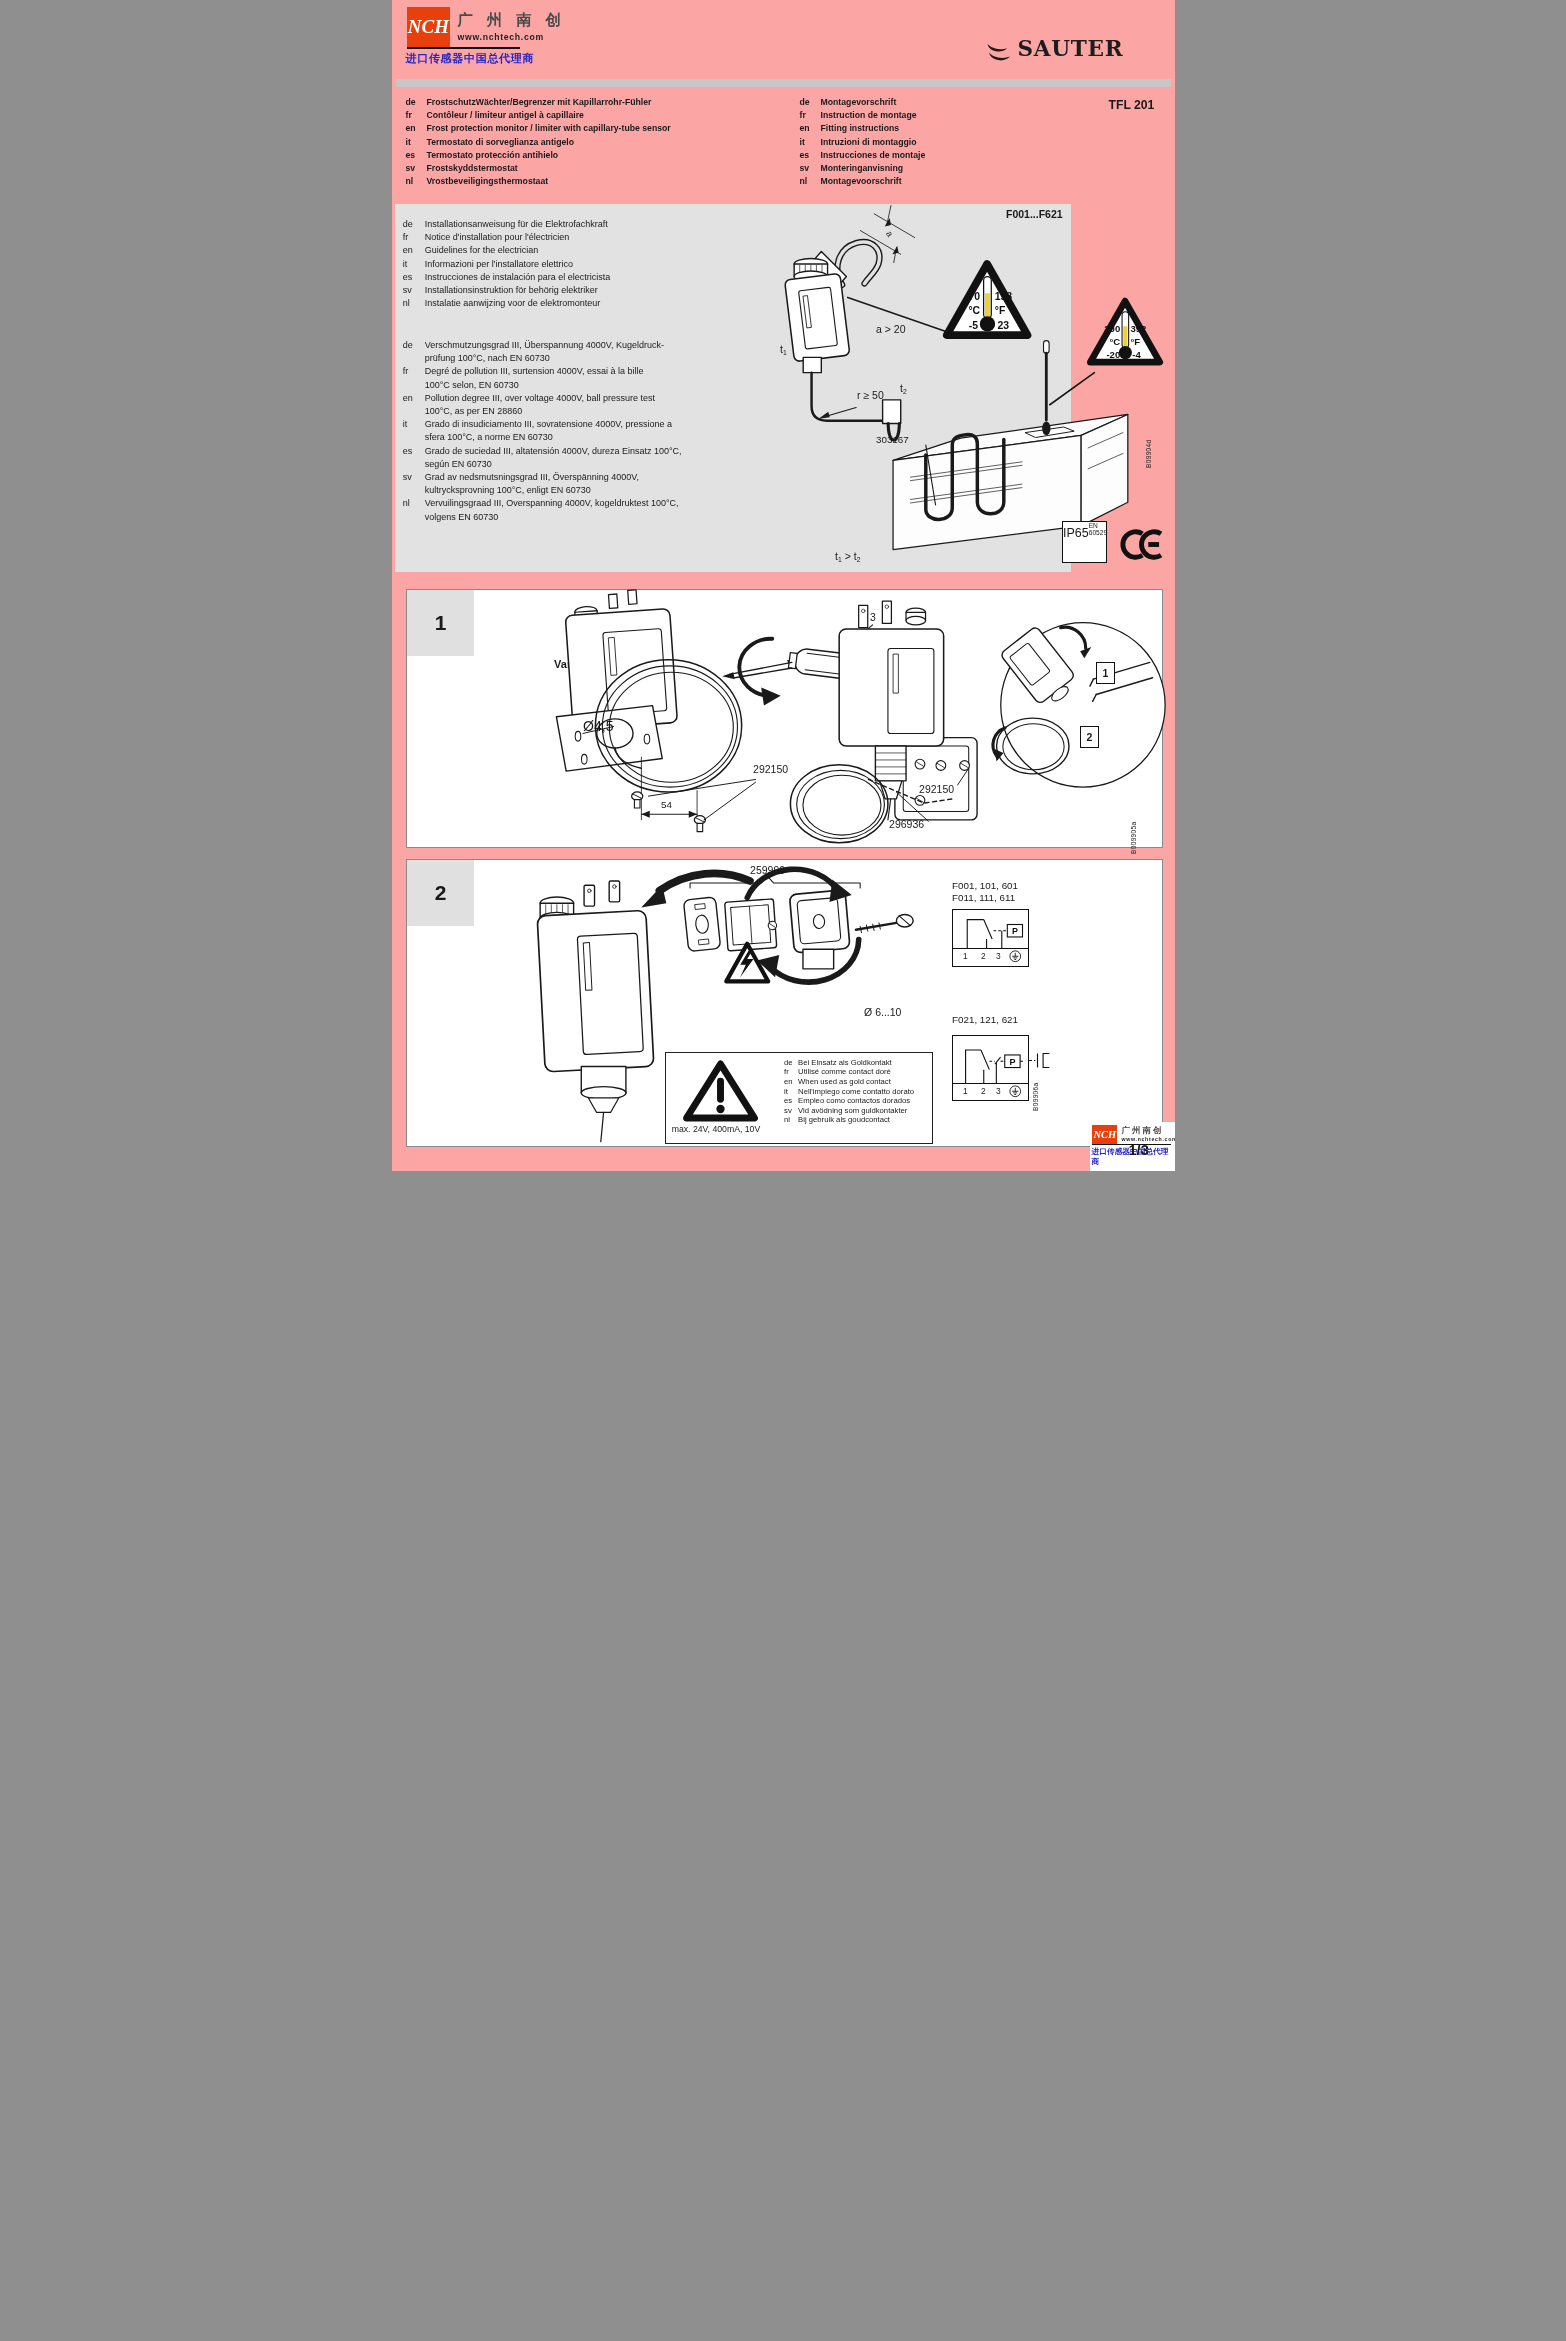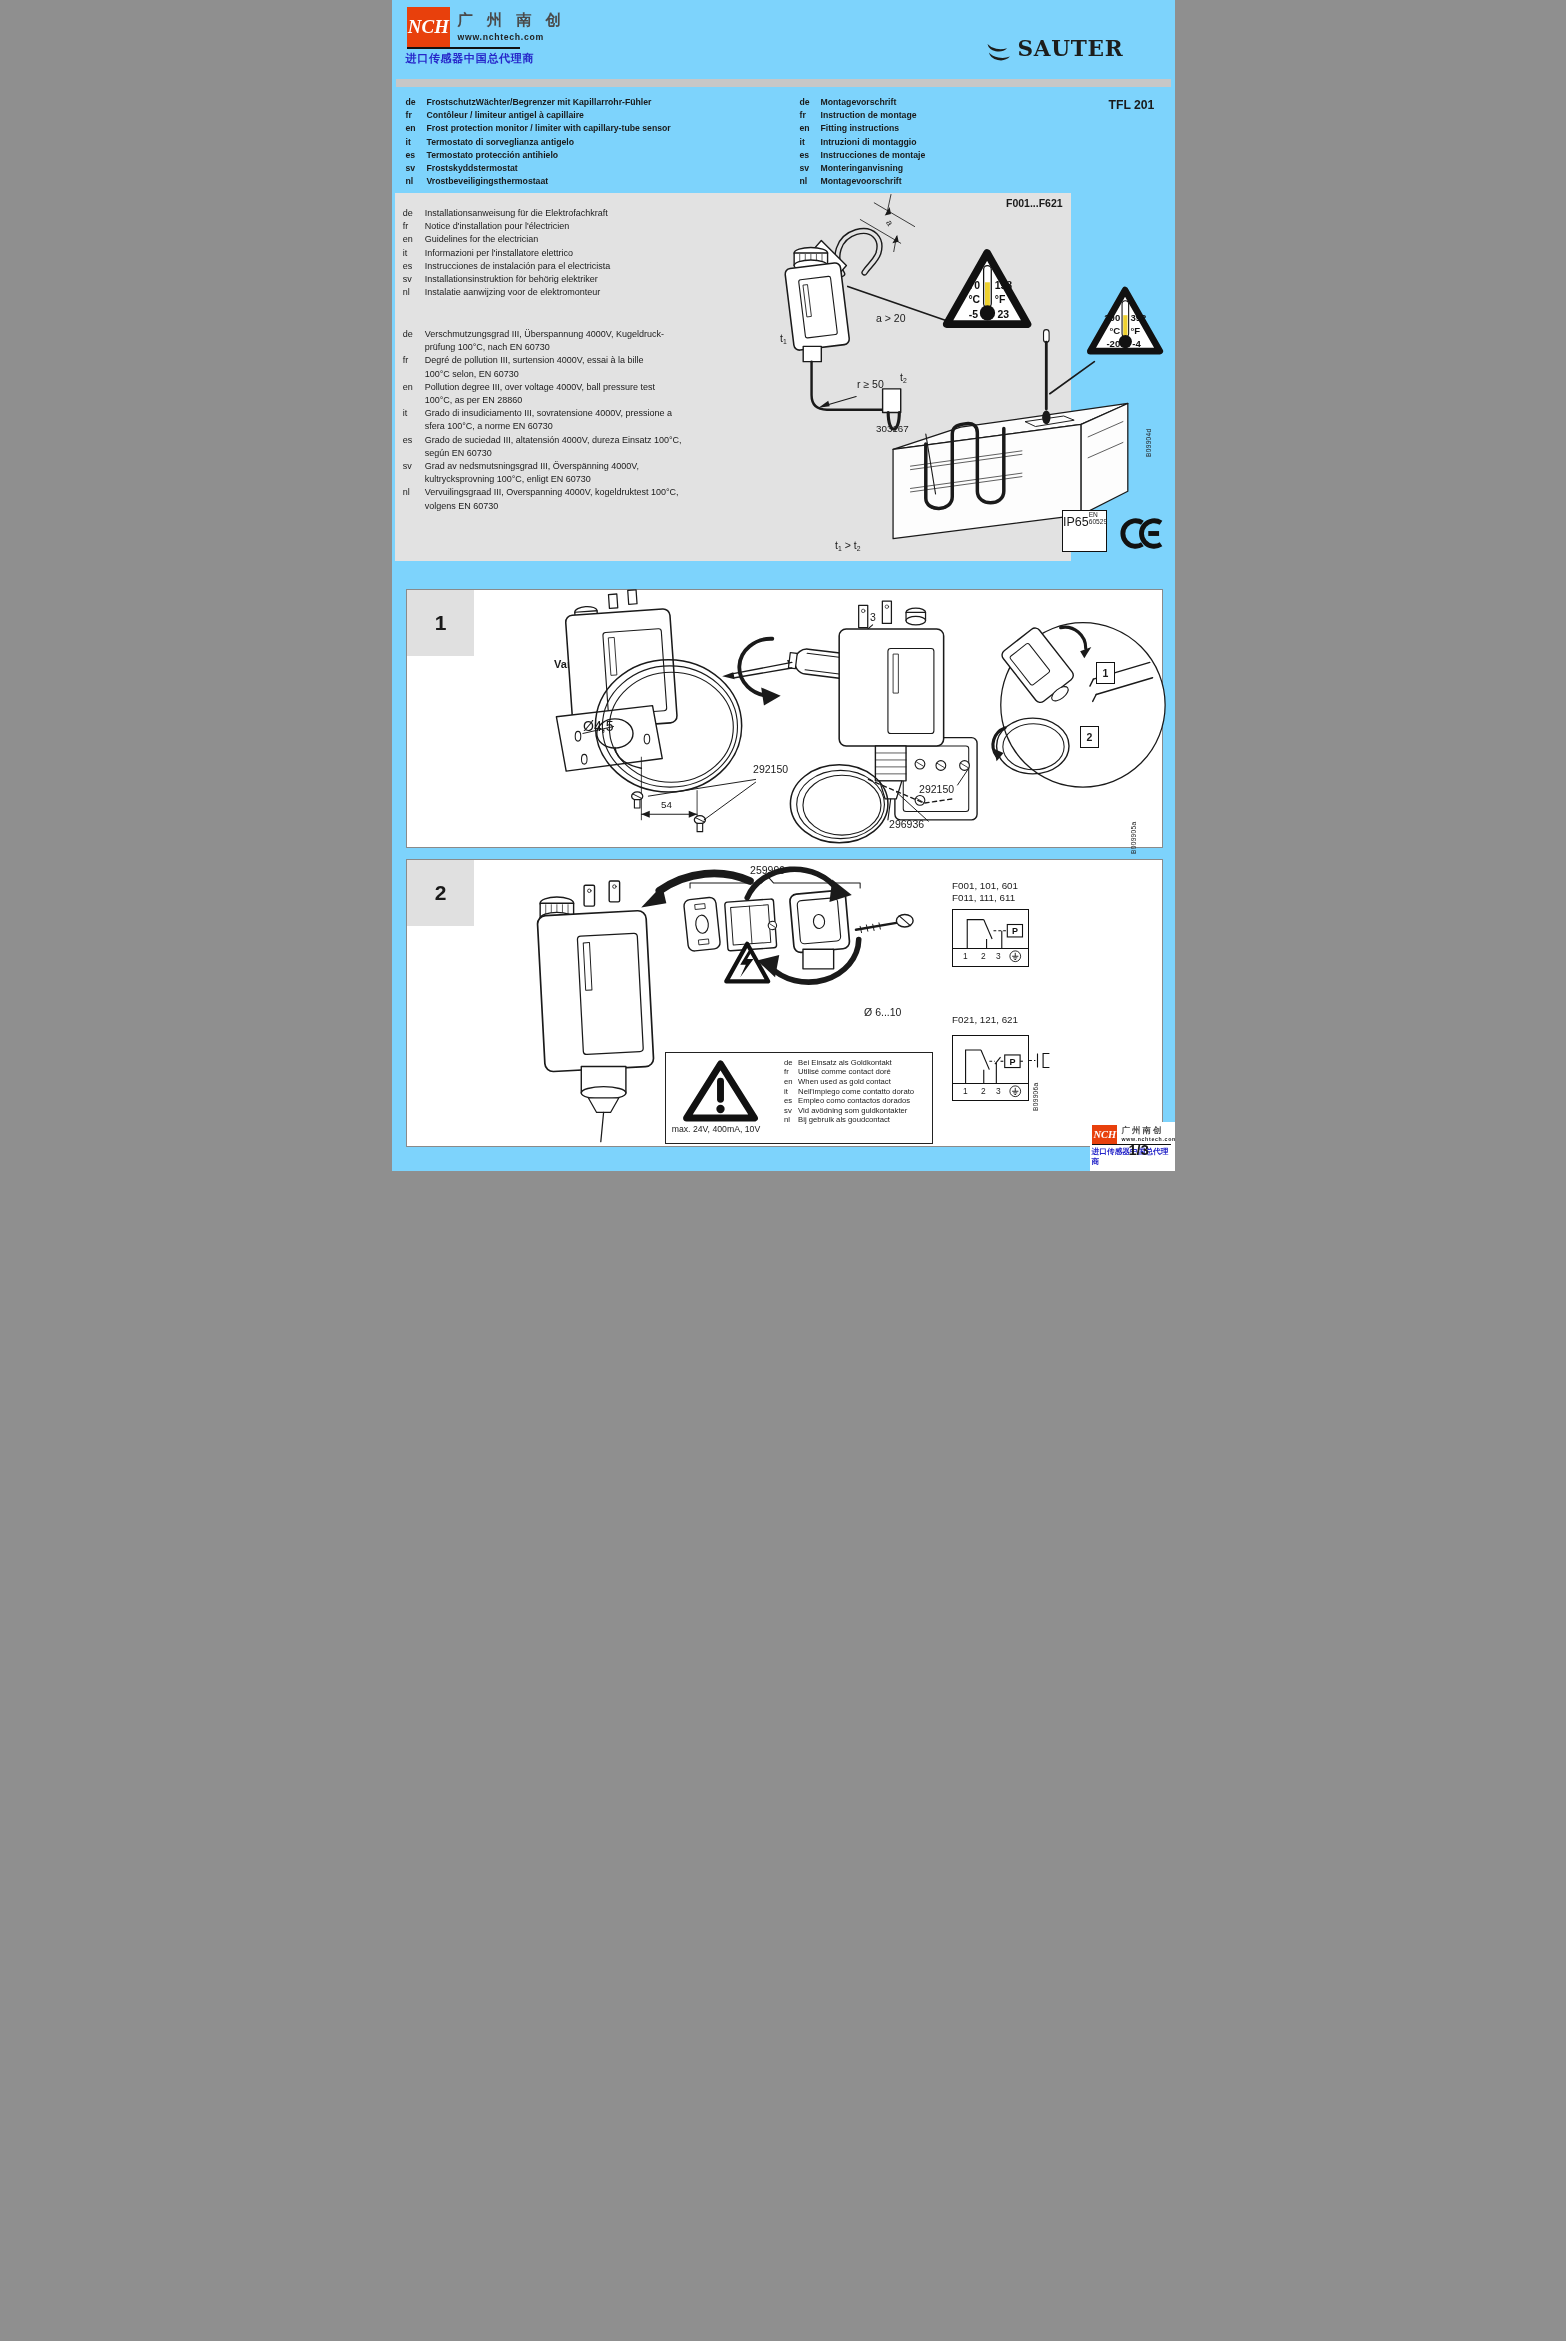--- a/index.html
+++ b/index.html
@@ -1,16 +1,16 @@
 <!DOCTYPE html>
 <html style="font-size:11px"><head>
 <meta charset="utf-8">
 <style>
   html,body{margin:0;padding:0;background:#8f8f8f;}
-  .page{position:relative;width:783px;height:1171px;margin:0 auto;background:#7dd3fc;
+  .page{position:relative;width:783px;height:1171px;margin:0 auto;background:#fca5a5;
         font-family:"Liberation Sans",sans-serif;color:#1a1a1a;overflow:hidden;}
   .abs{position:absolute;}
   .bar{background:#c7c7c7;}
   b,.b{font-weight:bold;}
   
   .nch-box{background:#e8400c;color:#fff;font-family:"Liberation Serif",serif;
            font-style:italic;font-weight:bold;display:flex;align-items:center;justify-content:center;}
   .nch-company{color:#4a4a4a;font-weight:bold;letter-spacing:4.9px;}
   .nch-url{color:#222;font-weight:bold;letter-spacing:0.7px;}
   .nch-rule{background:#111;}
@@ -126,21 +126,21 @@
         <span>Monteringanvisning</span>
       </div>
     <div class="lang-row">
         <span class="code">nl</span>
         <span>Montagevoorschrift</span>
       </div>
   </div>
 
   <div class="abs b" style="left:717px;top:98px;font-size:12.2px">TFL 201</div>
 
-  <div class="abs panel" style="left:3.5px;top:193px;width:676px;height:368px">
+  <div class="abs panel" style="left:3.5px;top:204px;width:676px;height:368px">
 
     <div class="abs b" style="right:8.4px;top:4.2px;font-size:10.5px">F001...F621</div>
 
     <div class="abs" style="left:7.7px;top:14px;width:362px">
       <div class="note-row">
           <span class="code">de</span>
           <span>Installationsanweisung für die Elektrofachkraft</span>
         </div>
       <div class="note-row">
           <span class="code">fr</span>

